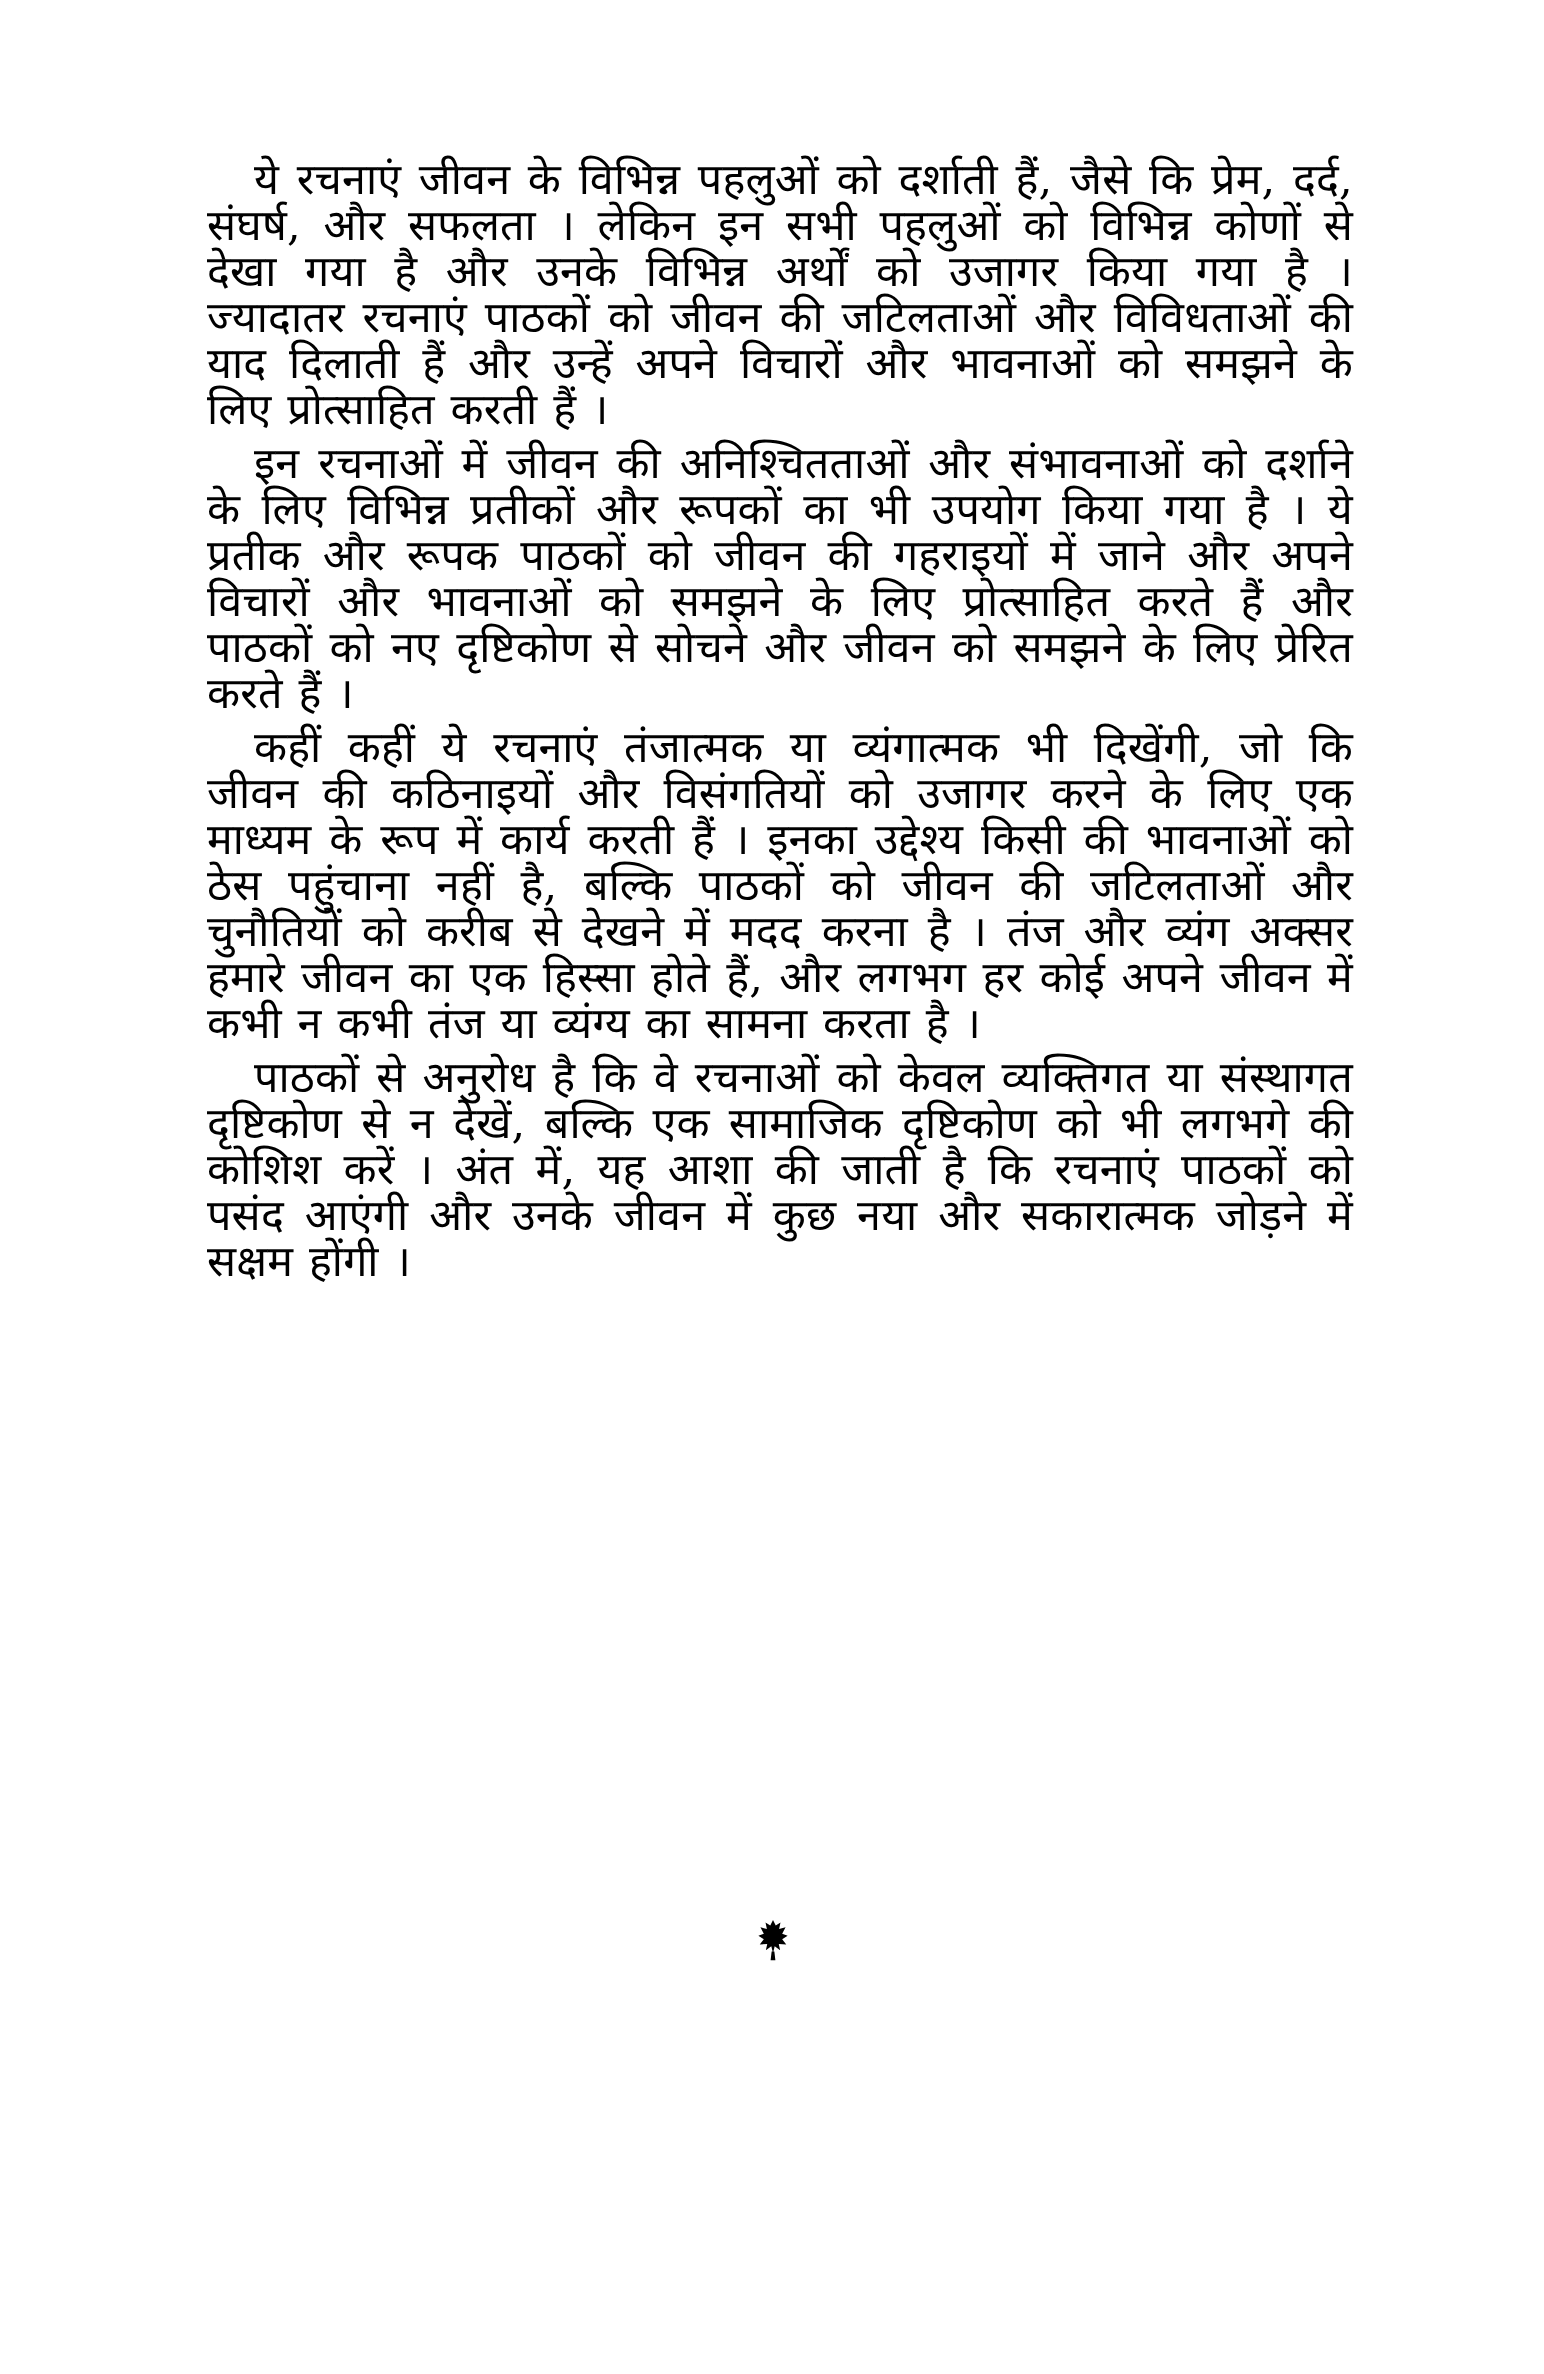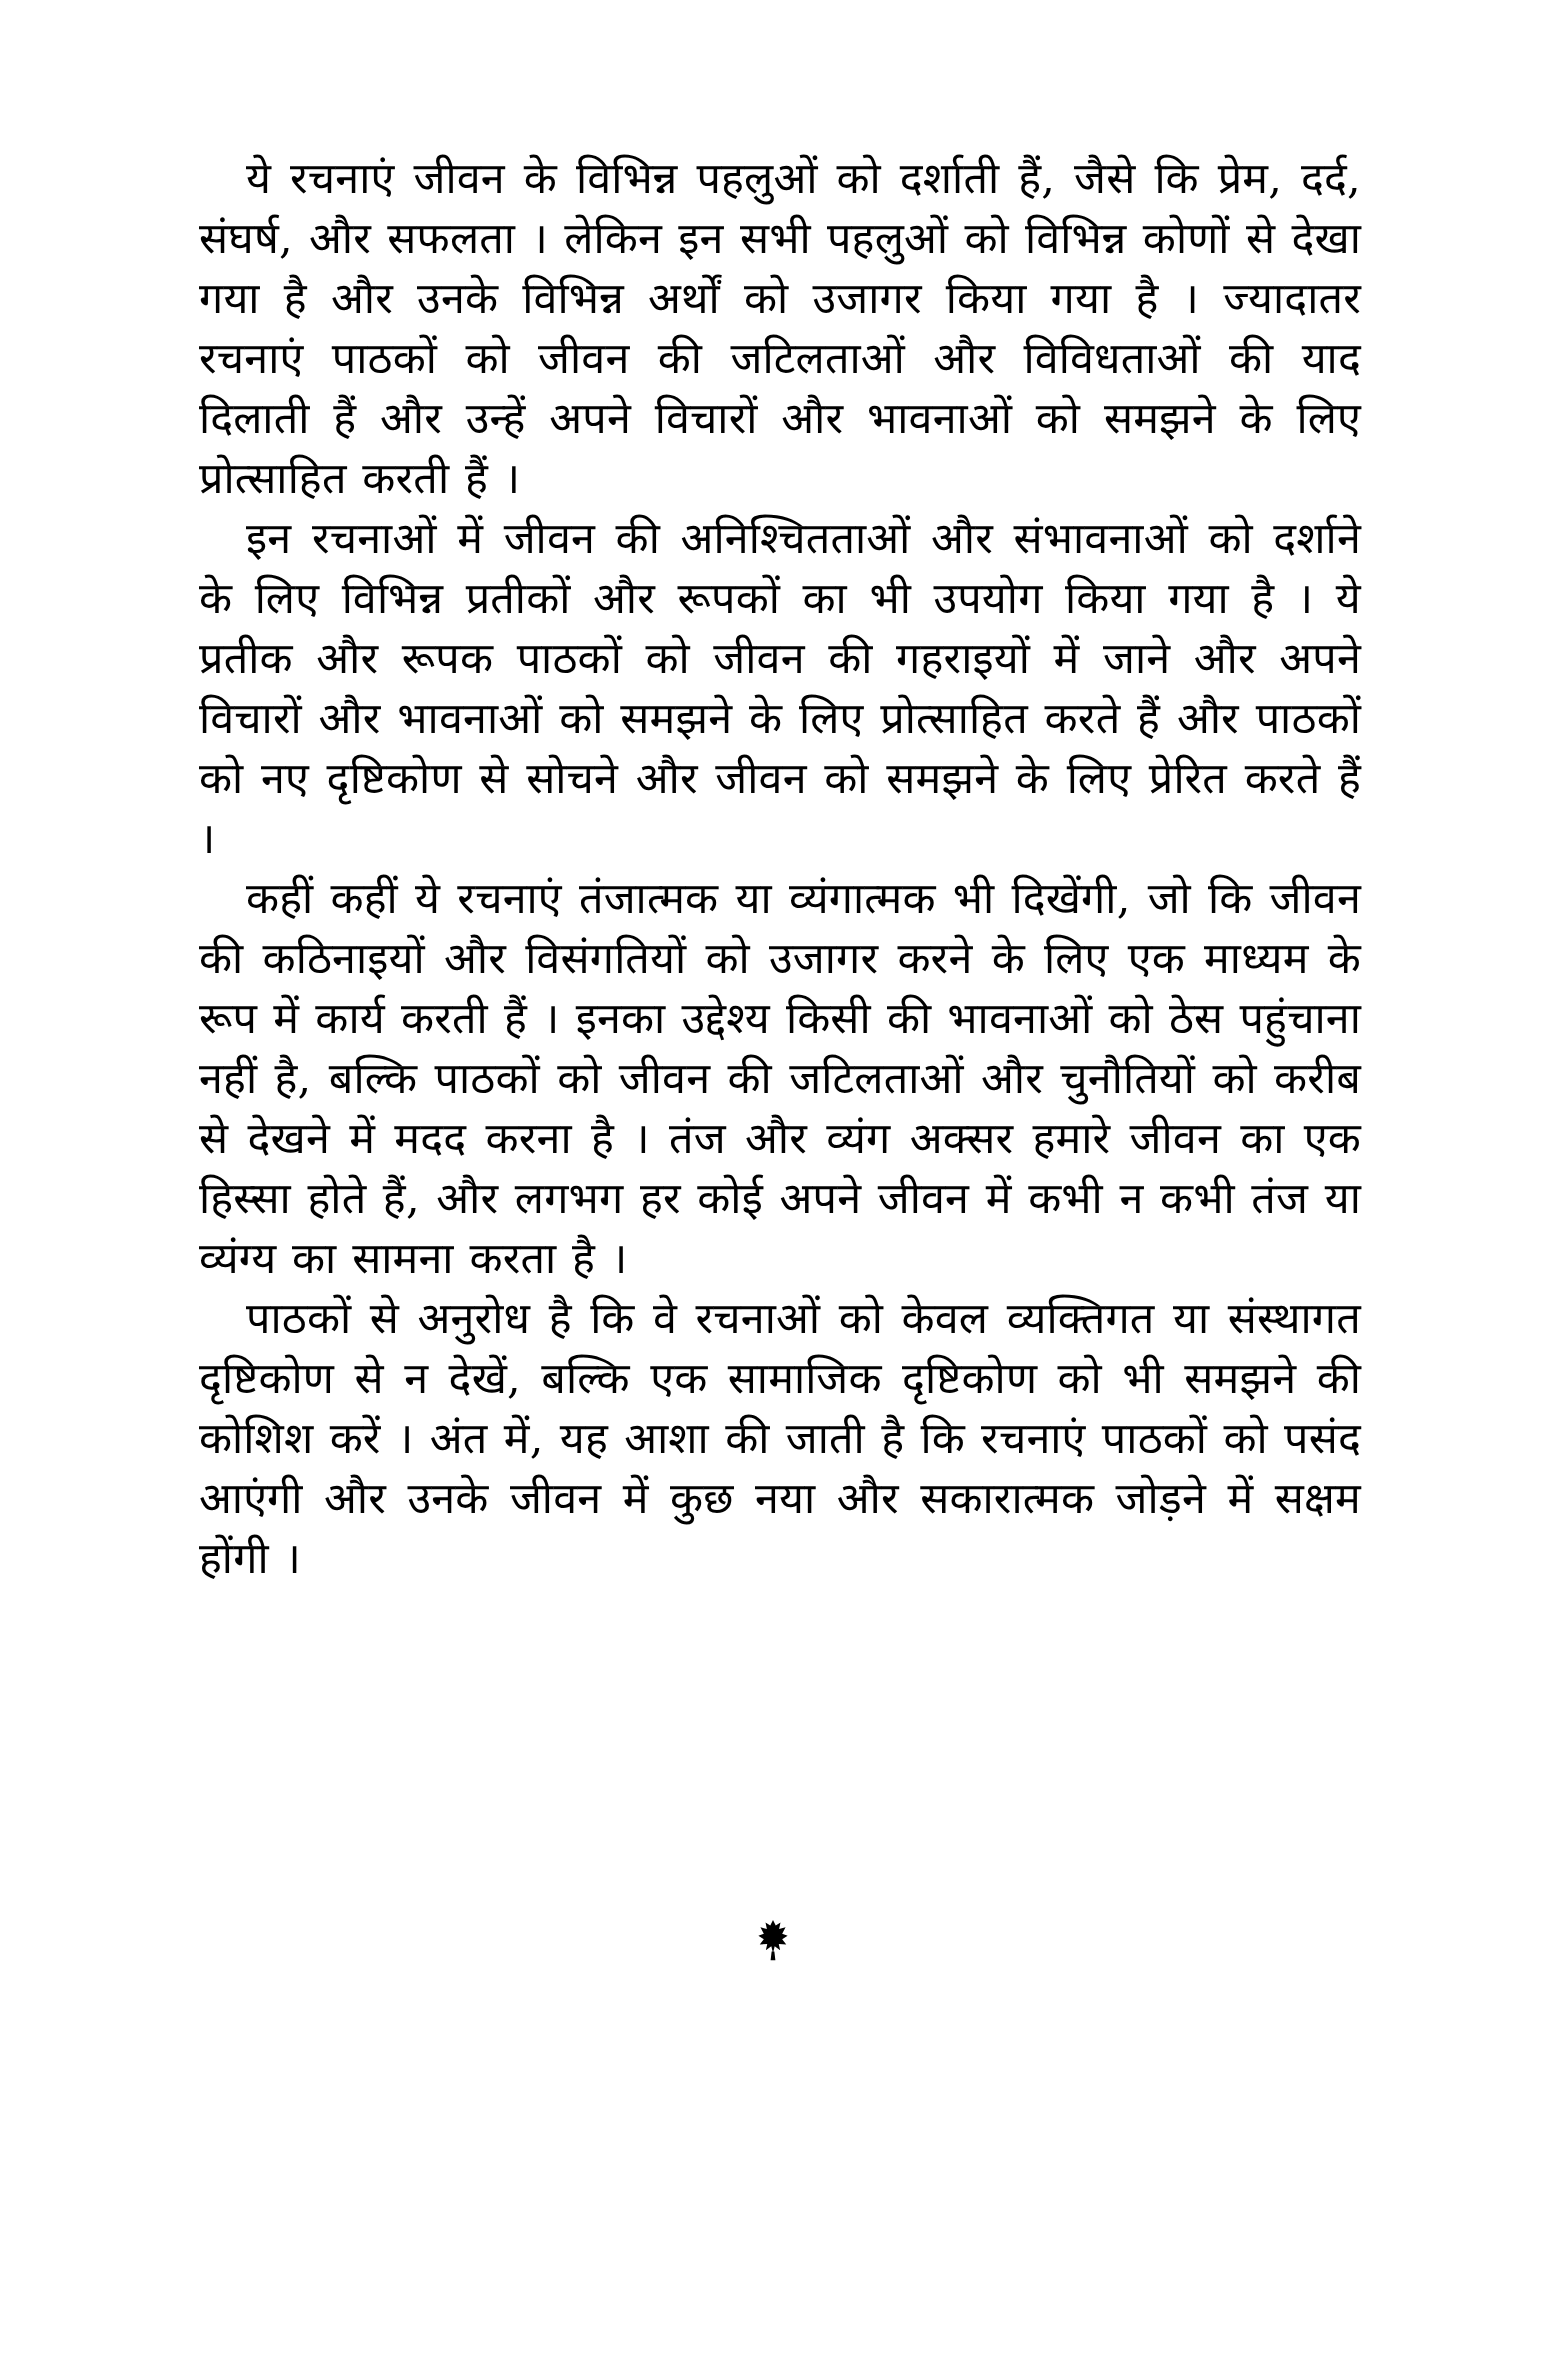--- a/index.html
+++ b/index.html
@@ -20,24 +20,24 @@
     background: #ffffff;
   }
   .text-block {
     position: absolute;
     top: 148px;
     left: 199px;
     right: 184px;
     text-align: justify;
   }
   .text-block p {
-    margin: 0;
+    margin: 8px;
     padding: 0;
     font-size: 43px;
-    line-height: 60px;
+    line-height: 46px;
     text-indent: 47px;
     letter-spacing: 0.2px;
     word-spacing: 1.9px;
     color: #000000;
   }
   .ornament-row {
     position: absolute;
     top: 1919px;
     left: 0;
     right: 0;
@@ -51,21 +51,21 @@
 </style>
 </head>
 <body>
 
 <div class="page">
 
   <div class="text-block">
     <p>ये रचनाएं जीवन के विभिन्न पहलुओं को दर्शाती हैं, जैसे कि प्रेम, दर्द, संघर्ष, और सफलता । लेकिन इन सभी पहलुओं को विभिन्न कोणों से देखा गया है और उनके विभिन्न अर्थों को उजागर किया गया है । ज्यादातर रचनाएं पाठकों को जीवन की जटिलताओं और विविधताओं की याद दिलाती हैं और उन्हें अपने विचारों और भावनाओं को समझने के लिए प्रोत्साहित करती हैं ।</p>
     <p>इन रचनाओं में जीवन की अनिश्चितताओं और संभावनाओं को दर्शाने के लिए विभिन्न प्रतीकों और रूपकों का भी उपयोग किया गया है । ये प्रतीक और रूपक पाठकों को जीवन की गहराइयों में जाने और अपने विचारों और भावनाओं को समझने के लिए प्रोत्साहित करते हैं और पाठकों को नए दृष्टिकोण से सोचने और जीवन को समझने के लिए प्रेरित करते हैं ।</p>
     <p>कहीं कहीं ये रचनाएं तंजात्मक या व्यंगात्मक भी दिखेंगी, जो कि जीवन की कठिनाइयों और विसंगतियों को उजागर करने के लिए एक माध्यम के रूप में कार्य करती हैं । इनका उद्देश्य किसी की भावनाओं को ठेस पहुंचाना नहीं है, बल्कि पाठकों को जीवन की जटिलताओं और चुनौतियों को करीब से देखने में मदद करना है । तंज और व्यंग अक्सर हमारे जीवन का एक हिस्सा होते हैं, और लगभग हर कोई अपने जीवन में कभी न कभी तंज या व्यंग्य का सामना करता है ।</p>
-    <p>पाठकों से अनुरोध है कि वे रचनाओं को केवल व्यक्तिगत या संस्थागत दृष्टिकोण से न देखें, बल्कि एक सामाजिक दृष्टिकोण को भी समझने की कोशिश करें । अंत में, यह आशा की जाती है कि रचनाएं पाठकों को पसंद आएंगी और उनके जीवन में कुछ नया और सकारात्मक जोड़ने में सक्षम होंगी ।</p>
+    <p>पाठकों से अनुरोध है कि वे रचनाओं को केवल व्यक्तिगत या संस्थागत दृष्टिकोण से न देखें, बल्कि एक सामाजिक दृष्टिकोण को भी लगभगे की कोशिश करें । अंत में, यह आशा की जाती है कि रचनाएं पाठकों को पसंद आएंगी और उनके जीवन में कुछ नया और सकारात्मक जोड़ने में सक्षम होंगी ।</p>
   </div>
 
   <div class="ornament-row">
     <svg viewBox="0 0 100 120" xmlns="http://www.w3.org/2000/svg" aria-hidden="true">
       <path fill="#000000" d="M50 0 L58 16 L72 7 L68 26 L87 21 L77 40 L93 46 L77 56 L89 72 L67 70 L71 89 L55 77 L50 97 L45 77 L29 89 L33 70 L11 72 L23 56 L7 46 L23 40 L13 21 L32 26 L28 7 L42 16 Z M46 92 L54 92 L57 118 L43 118 Z"></path>
     </svg>
   </div>
 
 </div>
 

